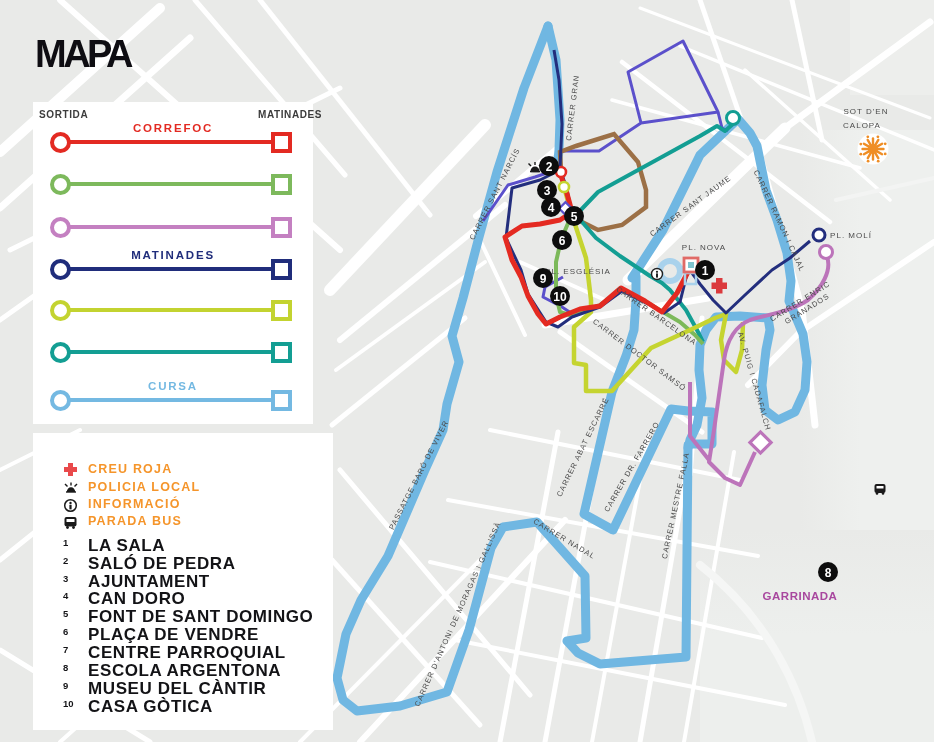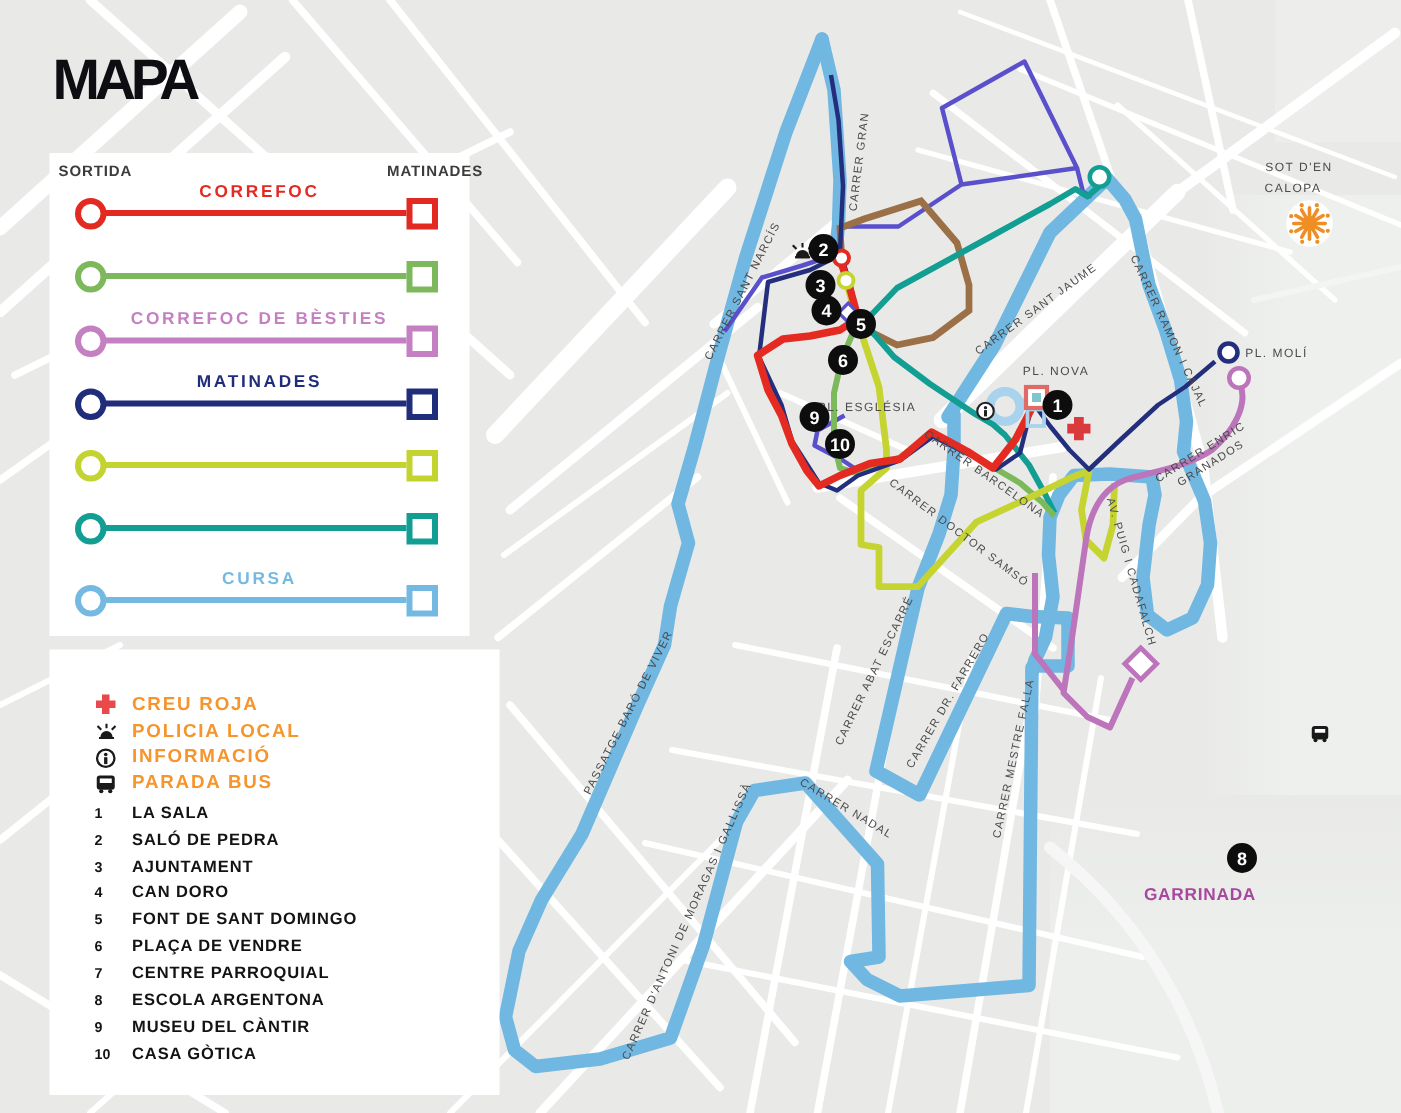--- a/index.html
+++ b/index.html
@@ -8,21 +8,21 @@
 .title{position:absolute;left:35px;top:31px;font-size:38px;line-height:46px;font-weight:bold;letter-spacing:-3.5px;color:#0e0d12}
 .box{position:absolute;background:#fff}
 .leg1{left:33px;top:102px;width:280px;height:322px}
 .leg2{left:33px;top:433px;width:300px;height:297px}
 .llab{position:absolute;left:0;width:100%;text-align:center;font-weight:bold;font-size:11.5px;letter-spacing:1.8px}
 .lline{position:absolute;left:30px;width:218px;height:4px}
 .lcirc{position:absolute;left:17px;width:13px;height:13px;border-radius:50%;border-width:4px;border-style:solid;background:#fff}
 .lsq{position:absolute;left:238px;width:13px;height:13px;border-width:4px;border-style:solid;background:#fff}
 .small{position:absolute;font-size:10px;color:#3c3c3c;letter-spacing:.6px;font-weight:bold}
 .orow{position:absolute;font-weight:bold;font-size:12.5px;letter-spacing:1.2px;color:#f5952b;left:55px}
-.nrow{position:absolute;font-weight:bold;font-size:11px;letter-spacing:0.6px;color:#131316;left:55px}
+.nrow{position:absolute;font-weight:bold;font-size:17px;letter-spacing:0.6px;color:#131316;left:55px}
 .num{position:absolute;font-weight:bold;font-size:9.5px;color:#131316;left:30px;width:16px;text-align:left}
 .ico{position:absolute;left:30px}
 </style>
 </head>
 <body>
 <div class="page">
 <svg class="map" width="934" height="742" viewBox="0 0 934 742">
 
 <defs>
 <linearGradient id="pg1" x1="0" y1="0" x2="1" y2="0">
@@ -351,21 +351,20 @@
 
 <div class="llab" style="top:20px;color:#e32a22">CORREFOC</div>
 <div class="lline" style="top:38px;background:#e32a22"></div>
 <div class="lcirc" style="top:29.5px;border-color:#e32a22"></div>
 <div class="lsq" style="top:29.5px;border-color:#e32a22"></div>
 
 <div class="lline" style="top:80px;background:#7db95c"></div>
 <div class="lcirc" style="top:71.5px;border-color:#7db95c"></div>
 <div class="lsq" style="top:71.5px;border-color:#7db95c"></div>
 
-<div class="llab" style="top:105px;color:#c480c1">CORREFOC DE BÈSTIES</div>
 <div class="lline" style="top:123px;background:#c480c1"></div>
 <div class="lcirc" style="top:114.5px;border-color:#c480c1"></div>
 <div class="lsq" style="top:114.5px;border-color:#c480c1"></div>
 
 <div class="llab" style="top:147px;color:#202d7b">MATINADES</div>
 <div class="lline" style="top:165px;background:#202d7b"></div>
 <div class="lcirc" style="top:156.5px;border-color:#202d7b"></div>
 <div class="lsq" style="top:156.5px;border-color:#202d7b"></div>
 
 <div class="lline" style="top:206px;background:#c3d330"></div>

